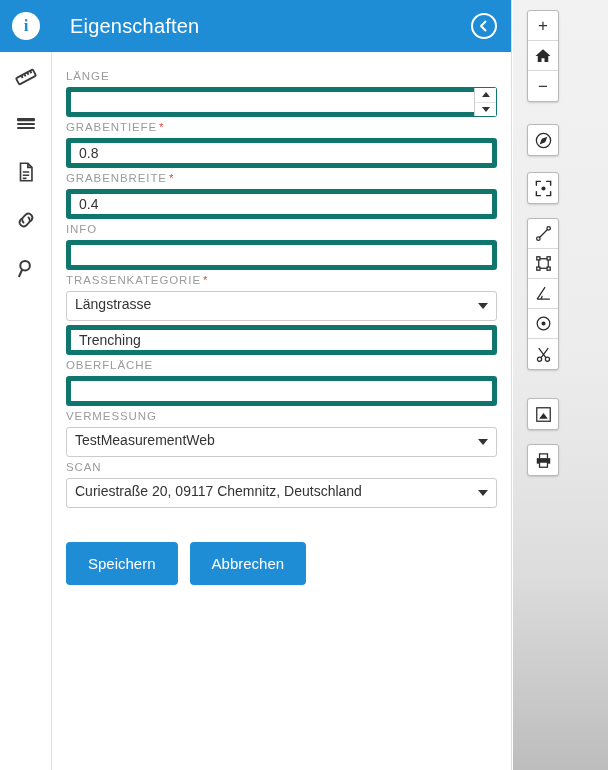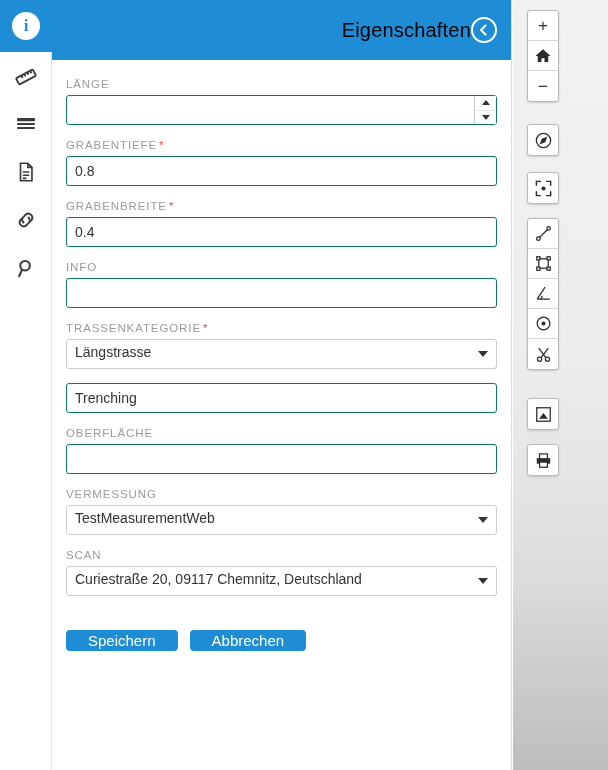--- a/index.html
+++ b/index.html
@@ -49,60 +49,59 @@
 
   
   #panel {
     position: absolute;
     left: 52px; top: 0;
     width: 460px; height: 770px;
     background: #ffffff;
     border-right: 1px solid #dcdcdc;
   }
   #panel-header {
-    height: 60px;
+    height: 52px;
     background: #1f8dd6;
     display: flex; align-items: center;
     padding: 0 14px 0 18px;
-    color: #000000;
-    text-align: right;
+    color: #ffffff;
   }
   #panel-title {
     flex: 1;
     font-size: 20px;
     font-weight: normal;
     letter-spacing: .2px;
   }
   #back-button {
     width: 26px; height: 26px;
     border: 2px solid #ffffff;
     border-radius: 50%;
     display: flex; align-items: center; justify-content: center;
     cursor: pointer;
   }
   #back-button svg { display: block; }
 
   #form {
     padding: 18px 14px 10px 14px;
   }
-  .field { margin-bottom: 14px; }
+  .field { margin-bottom: 4px; }
   .field-label {
     font-size: 11.5px;
     color: #9b9b9b;
     letter-spacing: .9px;
     text-transform: uppercase;
     margin-bottom: 5px;
   }
   .req { color: #e74c3c; margin-left: 2px; }
 
   .input-wrap { position: relative; }
   .text-input {
     width: 100%;
     height: 30px;
-    border: 1px solid #0f766e;
+    border: 5px solid #0f766e;
     border-radius: 3px;
     padding: 3px 8px;
     font-size: 14px;
     color: #333333;
     background: #ffffff;
     font-family: "Liberation Sans", sans-serif;
     outline: none;
   }
   .text-input.empty { background: #ffffff; }
 
@@ -156,21 +155,21 @@
 
   .buttons {
     margin-top: 34px;
     display: flex; gap: 12px;
   }
   .btn {
     background: #1f8dd6;
     color: #ffffff;
     border: none;
     border-radius: 4px;
-    padding: 2px 22px;
+    padding: 13px 22px;
     font-size: 15px;
     font-family: "Liberation Sans", sans-serif;
     cursor: pointer;
   }
 
   
   #map-area {
     position: absolute;
     left: 513px; top: 0;
     width: 95px; height: 770px;

